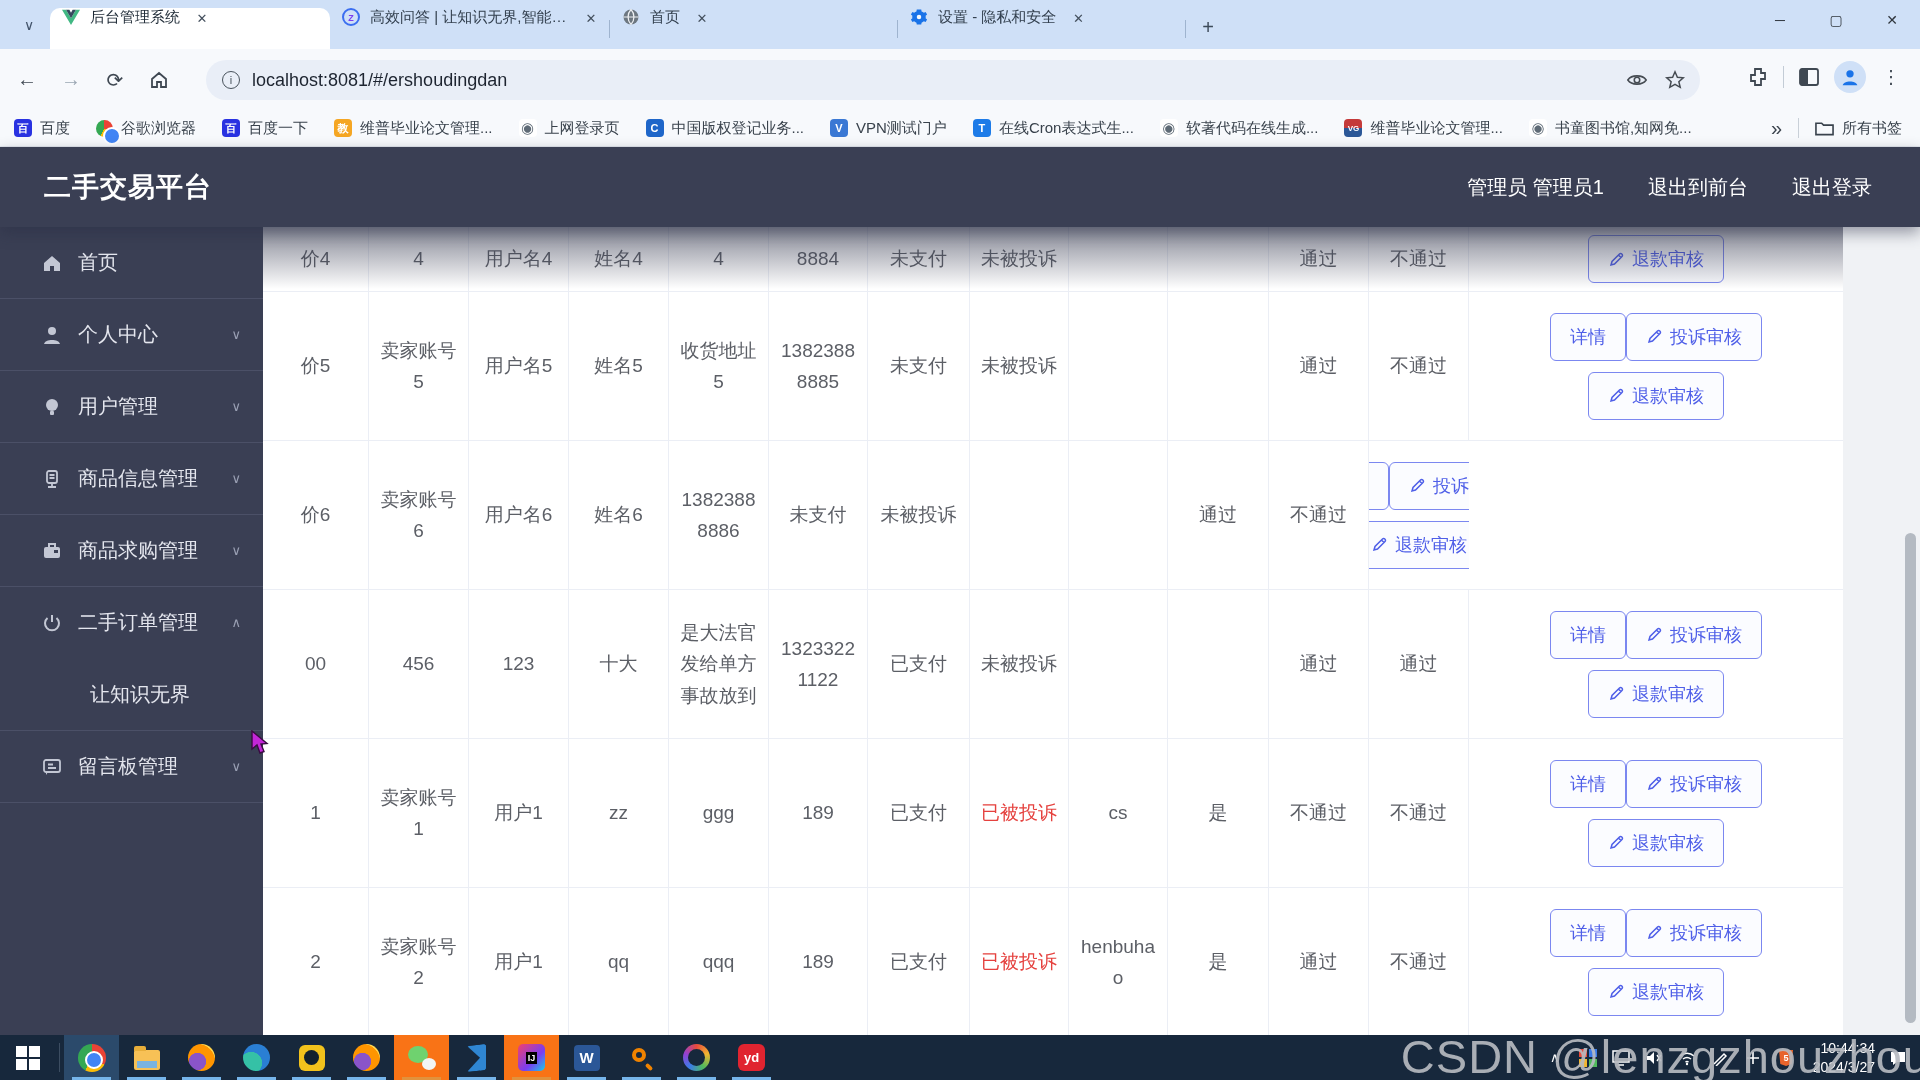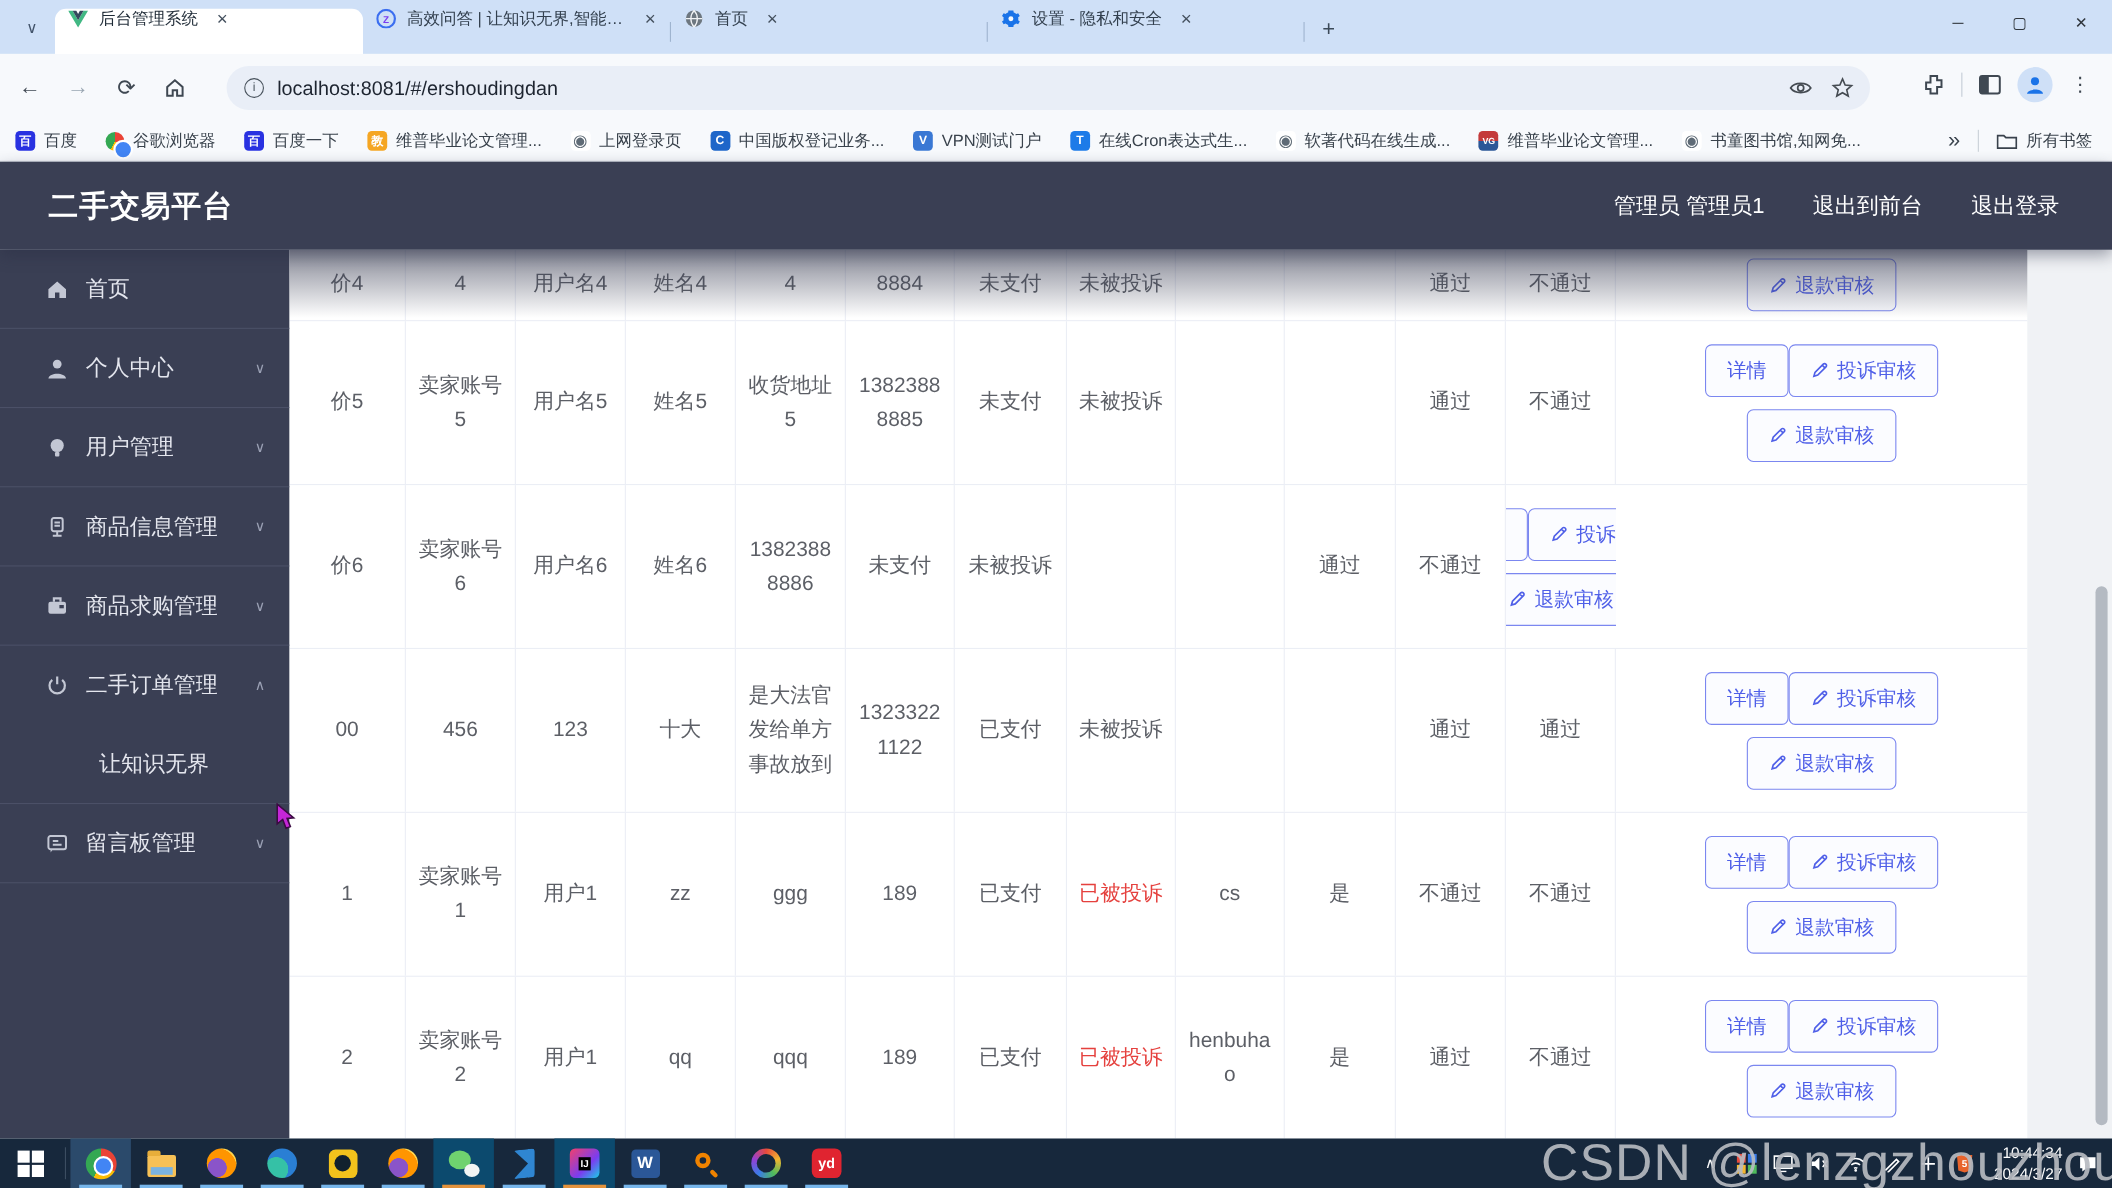--- a/index.html
+++ b/index.html
@@ -75,21 +75,21 @@
   .cursor { position:absolute; left:250px; top:730px; z-index:40; }
 
   
   .watermark { position:absolute; right:-10px; bottom:-4px; z-index:60; font-size:47px; color:rgba(182,186,192,.92);
     white-space:nowrap; letter-spacing:1px; }
 
   
   .taskbar { position:absolute; left:0; top:1035px; width:1920px; height:45px; background:#17283c; display:flex; align-items:stretch; z-index:50; }
   .tb-item { width:55px; display:flex; align-items:center; justify-content:center; position:relative; }
   .tb-item.running::after { content:""; position:absolute; bottom:0; left:8px; right:8px; height:3px; background:#76b5ea; }
-  .tb-item.attention { background:#0c4a6e; }
+  .tb-item.attention { background:#f97316; }
   .tb-item.attention::after { background:#e2923c; }
   .tb-item.activeapp { background:#2b4a6b; }
   .tb-sep { width:1px; background:#3c4d61; margin:8px 4px; }
   .tray { position:absolute; right:0; top:0; height:45px; display:flex; align-items:center; gap:13px; padding-right:12px; color:#fff; }
   .tray-ic { display:flex; align-items:center; justify-content:center; width:20px; height:20px; }
   .clock { text-align:right; font-size:14px; line-height:1.3; color:#fff; margin-left:4px; }
   .chrome-ic { width:28px; height:28px; border-radius:50%; background:conic-gradient(#ea4335 0 33%,#fbbc05 33% 58%,#34a853 58% 100%); position:relative; }
   .chrome-ic::after { content:""; position:absolute; left:7px; top:7px; width:14px; height:14px; background:#4285f4; border:2.5px solid #fff; border-radius:50%; }
   .folder-ic { width:26px; height:20px; background:#f7c156; border-radius:2px; position:relative; margin-top:4px; }
   .folder-ic::before { content:""; position:absolute; top:-4px; left:0; width:12px; height:5px; background:#e8ae3a; border-radius:2px 2px 0 0; }

